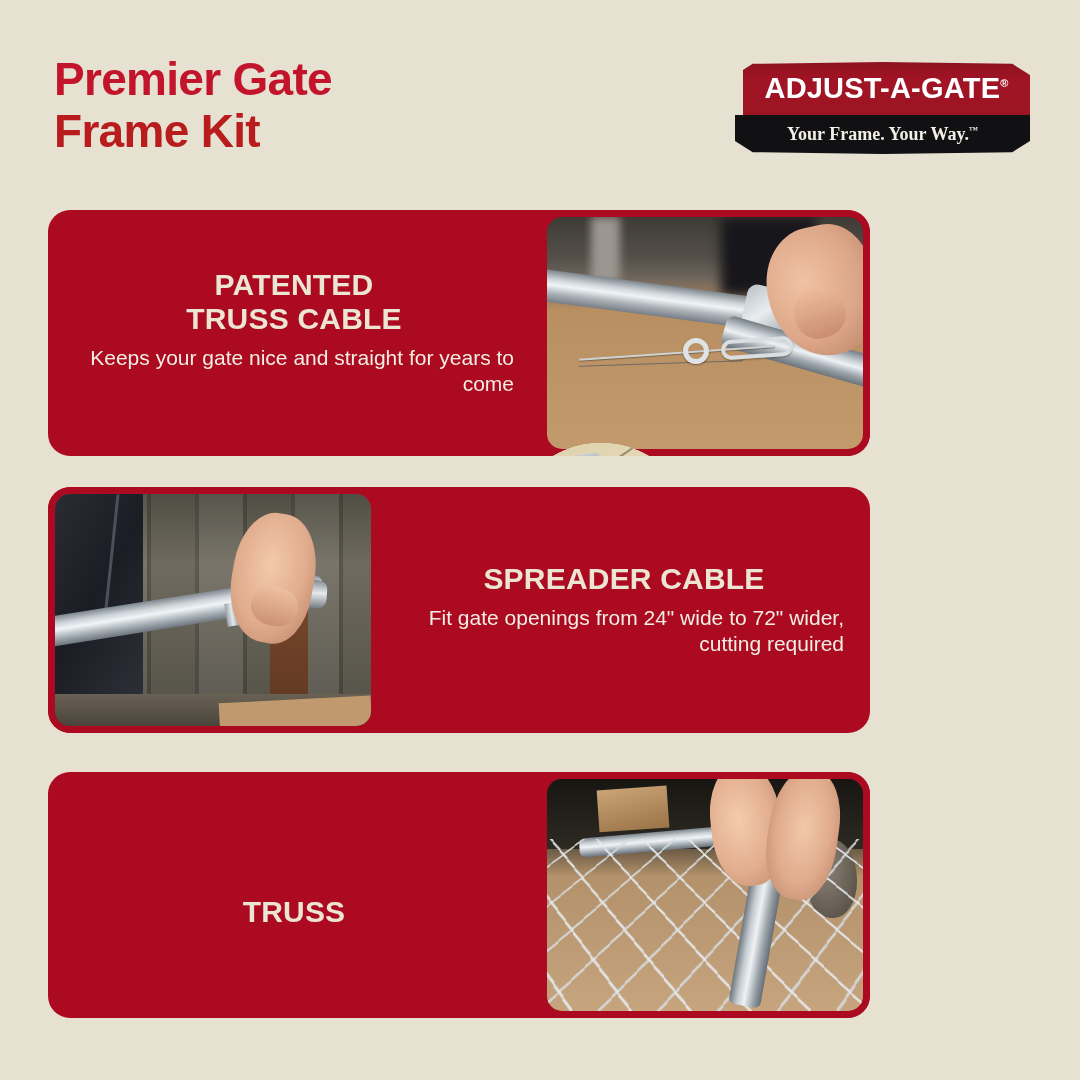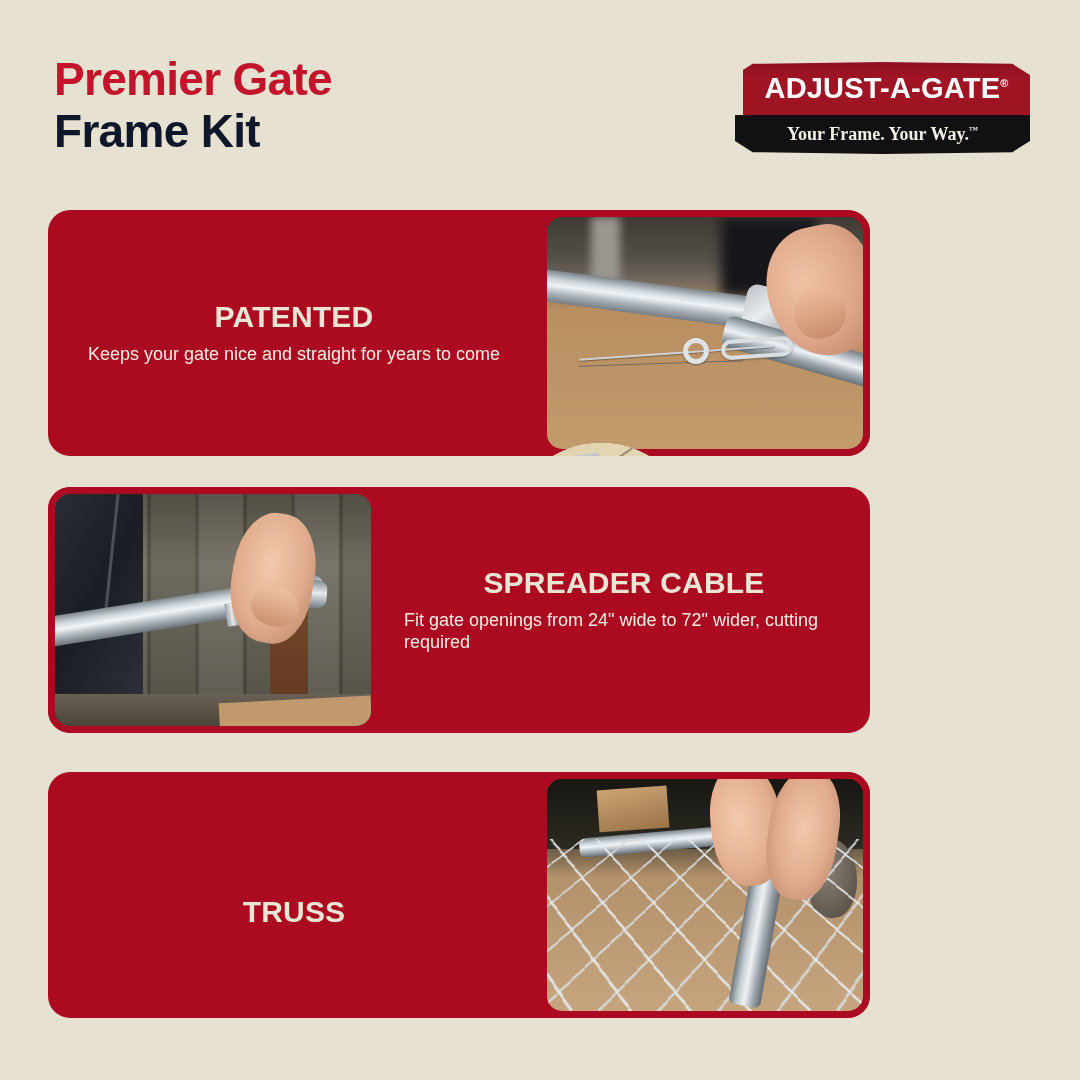--- a/index.html
+++ b/index.html
@@ -24,21 +24,21 @@
   #page-title {
     position: absolute;
     left: 54px;
     top: 54px;
     font-size: 46px;
     font-weight: bold;
     line-height: 1.13;
     letter-spacing: -0.7px;
   }
   #title-line-1 { color: #c2152b; display: block; }
-  #title-line-2 { color: #0f172a; display: block; }
+  #title-line-2 { color: #b91c1c; display: block; }
 
   
   #logo {
     position: absolute;
     left: 735px;
     top: 62px;
     width: 295px;
     height: 92px;
   }
   #logo-shape {
@@ -117,23 +117,23 @@
   .card-heading {
     color: #ece5d4;
     font-size: 30px;
     font-weight: bold;
     line-height: 1.12;
     text-align: center;
     letter-spacing: 0.2px;
   }
   .card-sub {
     color: #f3eee3;
-    font-size: 18px;
+    font-size: 21px;
     line-height: 1.26;
-    text-align: left;
+    text-align: right;
     margin-top: 9px;
     font-weight: normal;
   }
 
   .card-photo {
     flex: 1 1 auto;
     position: relative;
     overflow: hidden;
     border: 7px solid #ab0a21;
     border-radius: 22px;
@@ -366,20 +366,21 @@
     </div>
   </div>
 
 </div>
 
 <div class="card" id="card-1">
 
   <div class="card-text">
     <div class="card-heading">
       <span>PATENTED</span><br>
+      <span>TRUSS CABLE</span>
     </div>
     <div class="card-sub">Keeps your gate nice and straight for years to come</div>
   </div>
 
   <div class="card-photo">
     <div class="scene" id="scene-1">
       <div class="bg-post"></div>
       <div class="bg-blur-dark"></div>
       <div class="tube-top"></div>
       <div class="corner-joint"></div>

